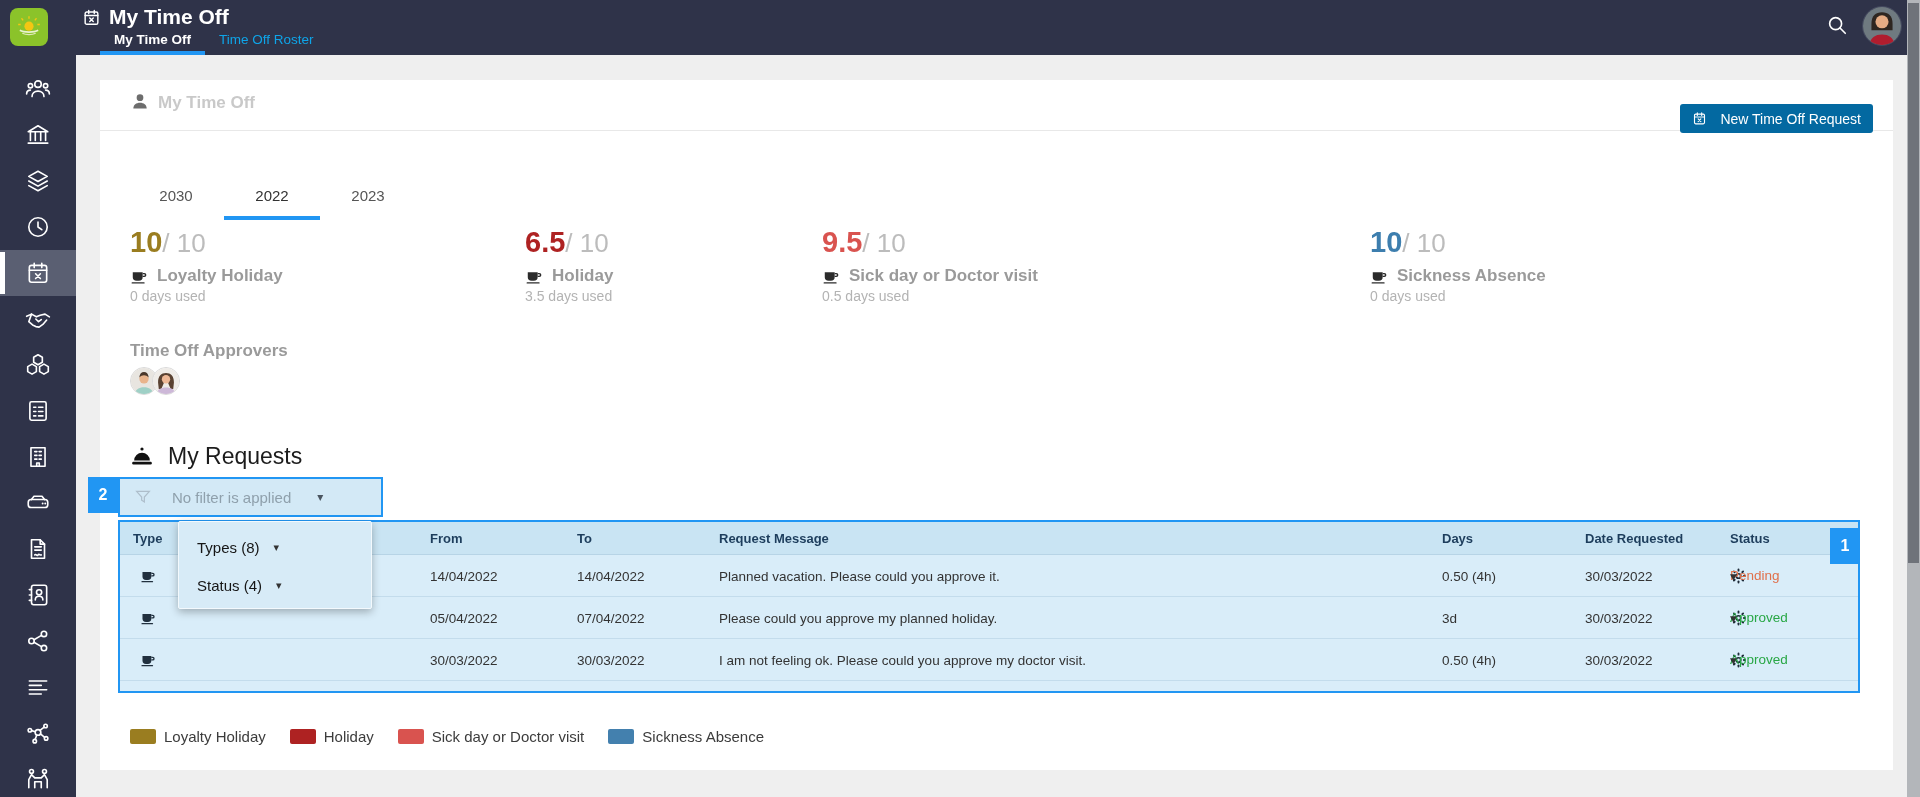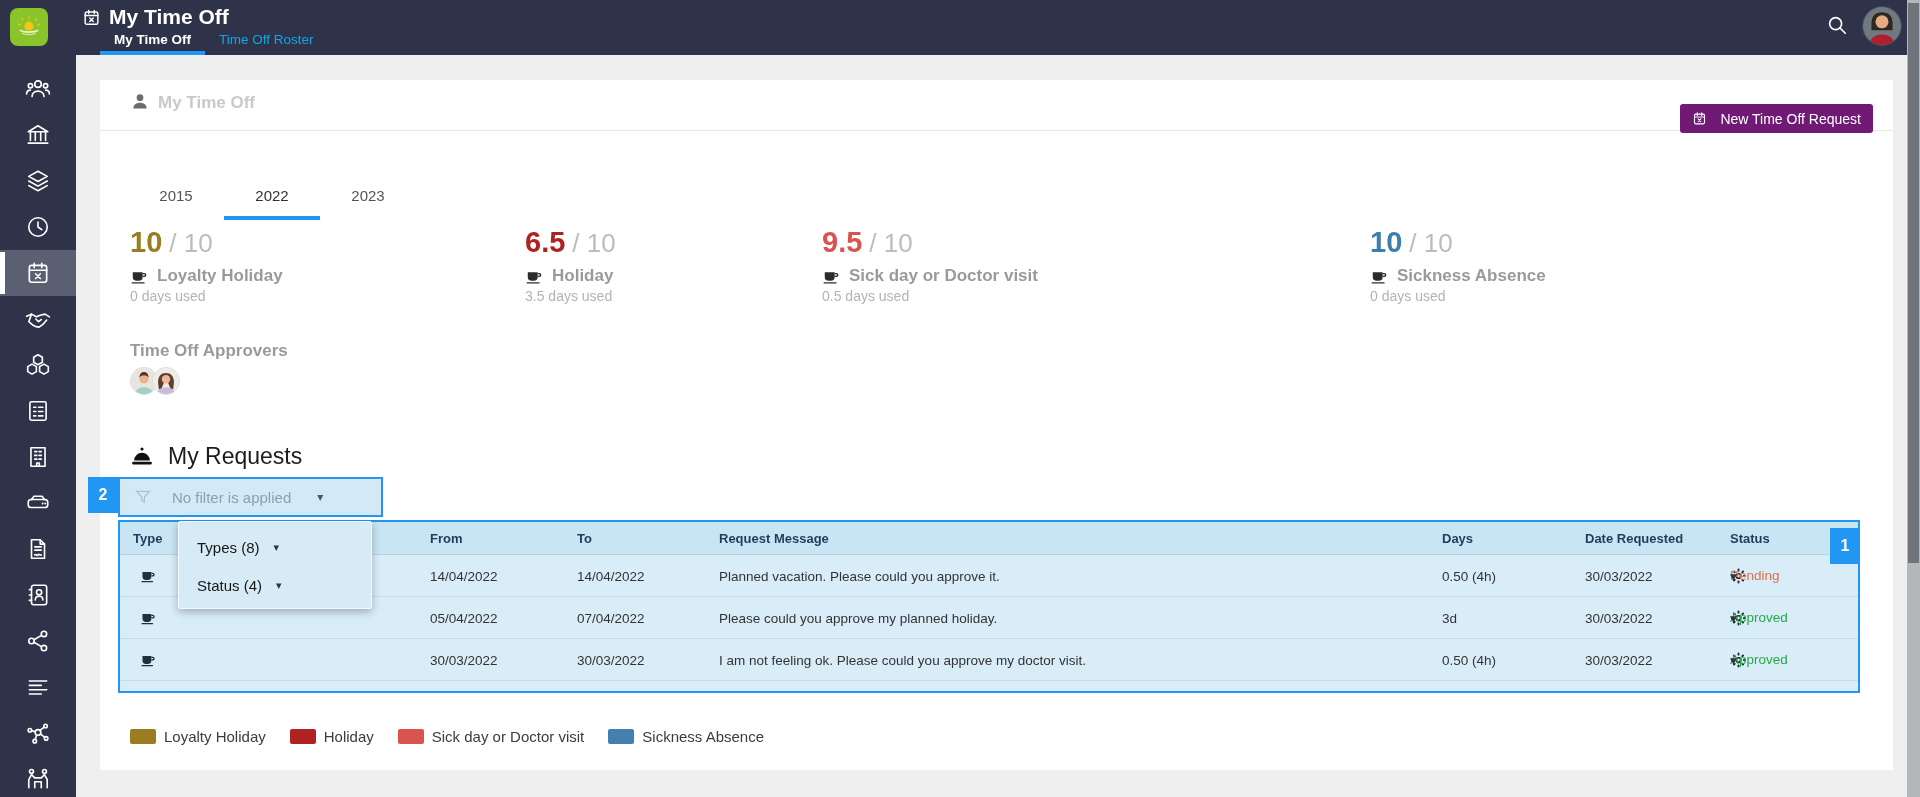--- a/index.html
+++ b/index.html
@@ -21,31 +21,31 @@
   .sidebar{position:absolute;left:0;top:55px;width:76px;height:742px;background:#2f3349;padding-top:11px;box-sizing:border-box;z-index:9}
   .side-item{position:relative;height:46px;display:flex;align-items:center;justify-content:center;cursor:pointer}
   .side-item svg{width:26px;height:26px;stroke:#fff;fill:none;stroke-width:1.5;stroke-linecap:round;stroke-linejoin:round}
   .side-item.active{background:#5a5f72}
   .side-item.active::before{content:"";position:absolute;left:0;top:2px;bottom:2px;width:5px;background:#fff}
   
   .card{position:absolute;left:100px;top:80px;width:1793px;height:690px;background:#fff}
   .card-head-icon{position:absolute;left:30px;top:11px;width:20px;height:20px}
   .card-head-title{position:absolute;left:58px;top:13px;font-size:17px;font-weight:700;color:#c9c9c9}
   .card-divider{position:absolute;left:0;top:50px;width:100%;border-bottom:1px solid #e8e8e8}
-  .new-req-btn{position:absolute;right:20px;top:24px;height:29px;background:#701a75;border-radius:3px;color:#fff;
+  .new-req-btn{position:absolute;right:20px;top:24px;height:29px;background:#0369a1;border-radius:3px;color:#fff;
     display:flex;align-items:center;gap:13px;padding:0 12px;font-size:14px;cursor:pointer}
   .new-req-btn svg{width:15px;height:15px;stroke:#fff;fill:none;stroke-width:1.8;stroke-linecap:round}
   .year-tabs{position:absolute;left:28px;top:95px;display:flex}
   .year-tab{width:96px;height:41px;line-height:41px;text-align:center;font-size:15px;color:#555;border-bottom:4px solid transparent;cursor:pointer;box-sizing:content-box}
   .year-tab.active{color:#333;border-bottom-color:#2196f3}
   
   .stat{position:absolute;top:146px}
   .stat-line1{display:flex;align-items:baseline}
   .stat-value{font-size:29px;font-weight:700}
-  .stat-of{font-size:26px;color:#bcbcbc;margin-left:7px}
+  .stat-of{font-size:26px;color:#bcbcbc;}
   .stat-label{display:flex;align-items:center;gap:8px;margin-top:7px;font-size:17px;font-weight:600;color:#9a9a9a}
   .stat-label svg{width:19px;height:19px;fill:#2b2b2b}
   .stat-used{margin-top:2px;font-size:14px;color:#b3b3b3}
   .stat1{left:30px}.stat2{left:425px}.stat3{left:722px}.stat4{left:1270px}
   
   .approvers-title{position:absolute;left:30px;top:261px;font-size:17px;font-weight:700;color:#9a9a9a}
   .approver{position:absolute;top:287px;width:26px;height:26px;border-radius:50%;overflow:hidden;border:1px solid #d9d9d9;background:#fff}
   .approver.a1{left:30px}.approver.a2{left:52px}
   
   .req-title{position:absolute;left:30px;top:363px;display:flex;align-items:center;gap:14px;font-size:23px;color:#1c1c1c}
@@ -253,21 +253,21 @@
 
   <div class="new-req-btn">
     <svg viewBox="0 0 24 24">
         <rect x="4" y="5" width="16" height="15.5" rx="2"></rect>
         <path d="M4 9.5h16M8.5 3v4M15.5 3v4M9.8 12.7l4.4 4.4M14.2 12.7l-4.4 4.4"></path>
       </svg>
     <span>New Time Off Request</span>
   </div>
 
   <div class="year-tabs">
-    <div class="year-tab">2015</div>
+    <div class="year-tab">2030</div>
     <div class="year-tab active">2022</div>
     <div class="year-tab">2023</div>
   </div>
 
   <div class="stat stat1">
     <div class="stat-line1">
         <span class="stat-value" style="color: rgb(154, 125, 32);">10</span>
         <span class="stat-of">/ 10</span>
       </div>
     <div class="stat-label">

